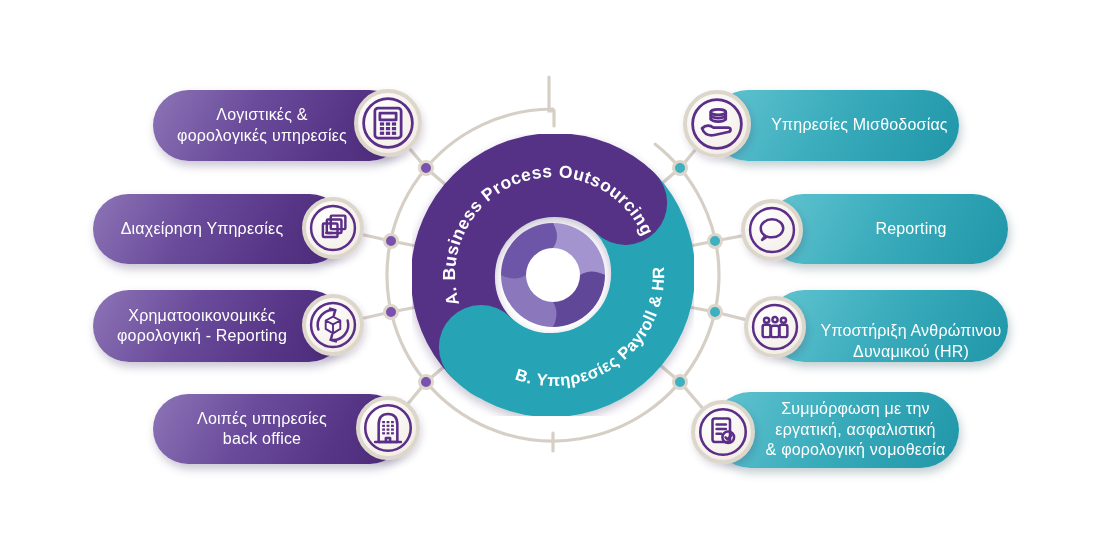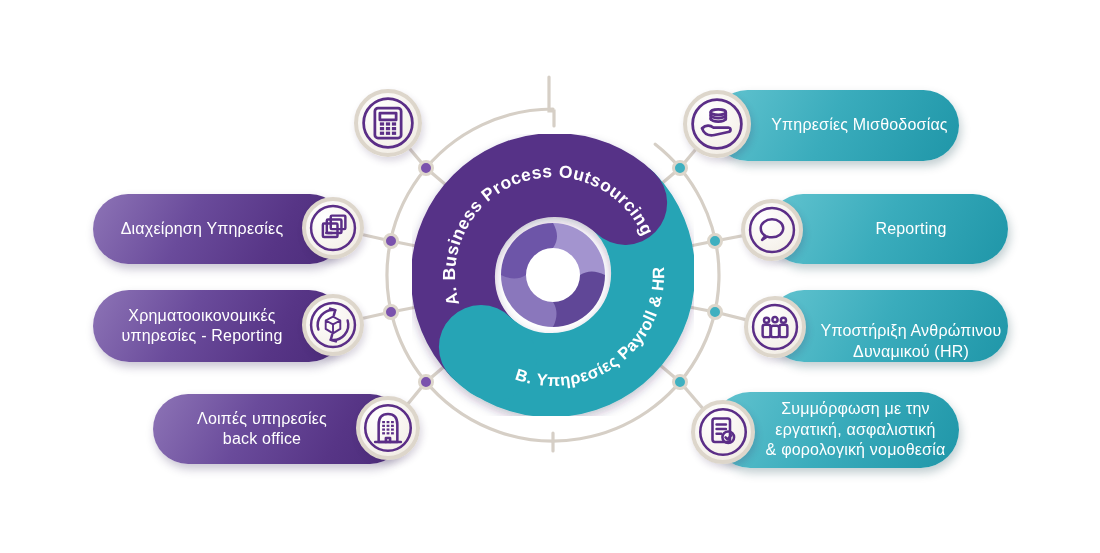--- a/index.html
+++ b/index.html
@@ -98,26 +98,30 @@
       <g>
         <path d="M 0 -52 A 52 52 0 0 1 52 0 Q 38 8 27 0 A 27 27 0 0 0 0 -27 Q -7 -38 0 -52 Z" fill="#a394cf"></path>
         <path d="M 0 -52 A 52 52 0 0 1 52 0 Q 38 8 27 0 A 27 27 0 0 0 0 -27 Q -7 -38 0 -52 Z" fill="#604797" transform="rotate(90)"></path>
         <path d="M 0 -52 A 52 52 0 0 1 52 0 Q 38 8 27 0 A 27 27 0 0 0 0 -27 Q -7 -38 0 -52 Z" fill="#8a77bc" transform="rotate(180)"></path>
         <path d="M 0 -52 A 52 52 0 0 1 52 0 Q 38 8 27 0 A 27 27 0 0 0 0 -27 Q -7 -38 0 -52 Z" fill="#6d55a8" transform="rotate(270)"></path>
       </g>
       <rect x="-19" y="-19" width="38" height="38" rx="9" fill="#ffffff" transform="rotate(45)"></rect>
     </g>
   </svg>
 
+  <div class="pill purple lp1">
+    <span class="label">Λογιστικές &amp;
+φορολογικές υπηρεσίες</span>
+  </div>
   <div class="pill purple lp2">
     <span class="label">Διαχείρηση Υπηρεσίες</span>
   </div>
   <div class="pill purple lp3">
     <span class="label">Χρηματοοικονομικές
-υπηρεσίες - Reporting</span>
+φορολογική - Reporting</span>
   </div>
   <div class="pill purple lp4">
     <span class="label">Λοιπές υπηρεσίες
 back office</span>
   </div>
 
   <div class="pill teal rp1">
     <span class="label">Υπηρεσίες Μισθοδοσίας</span>
   </div>
   <div class="pill teal rp2">

